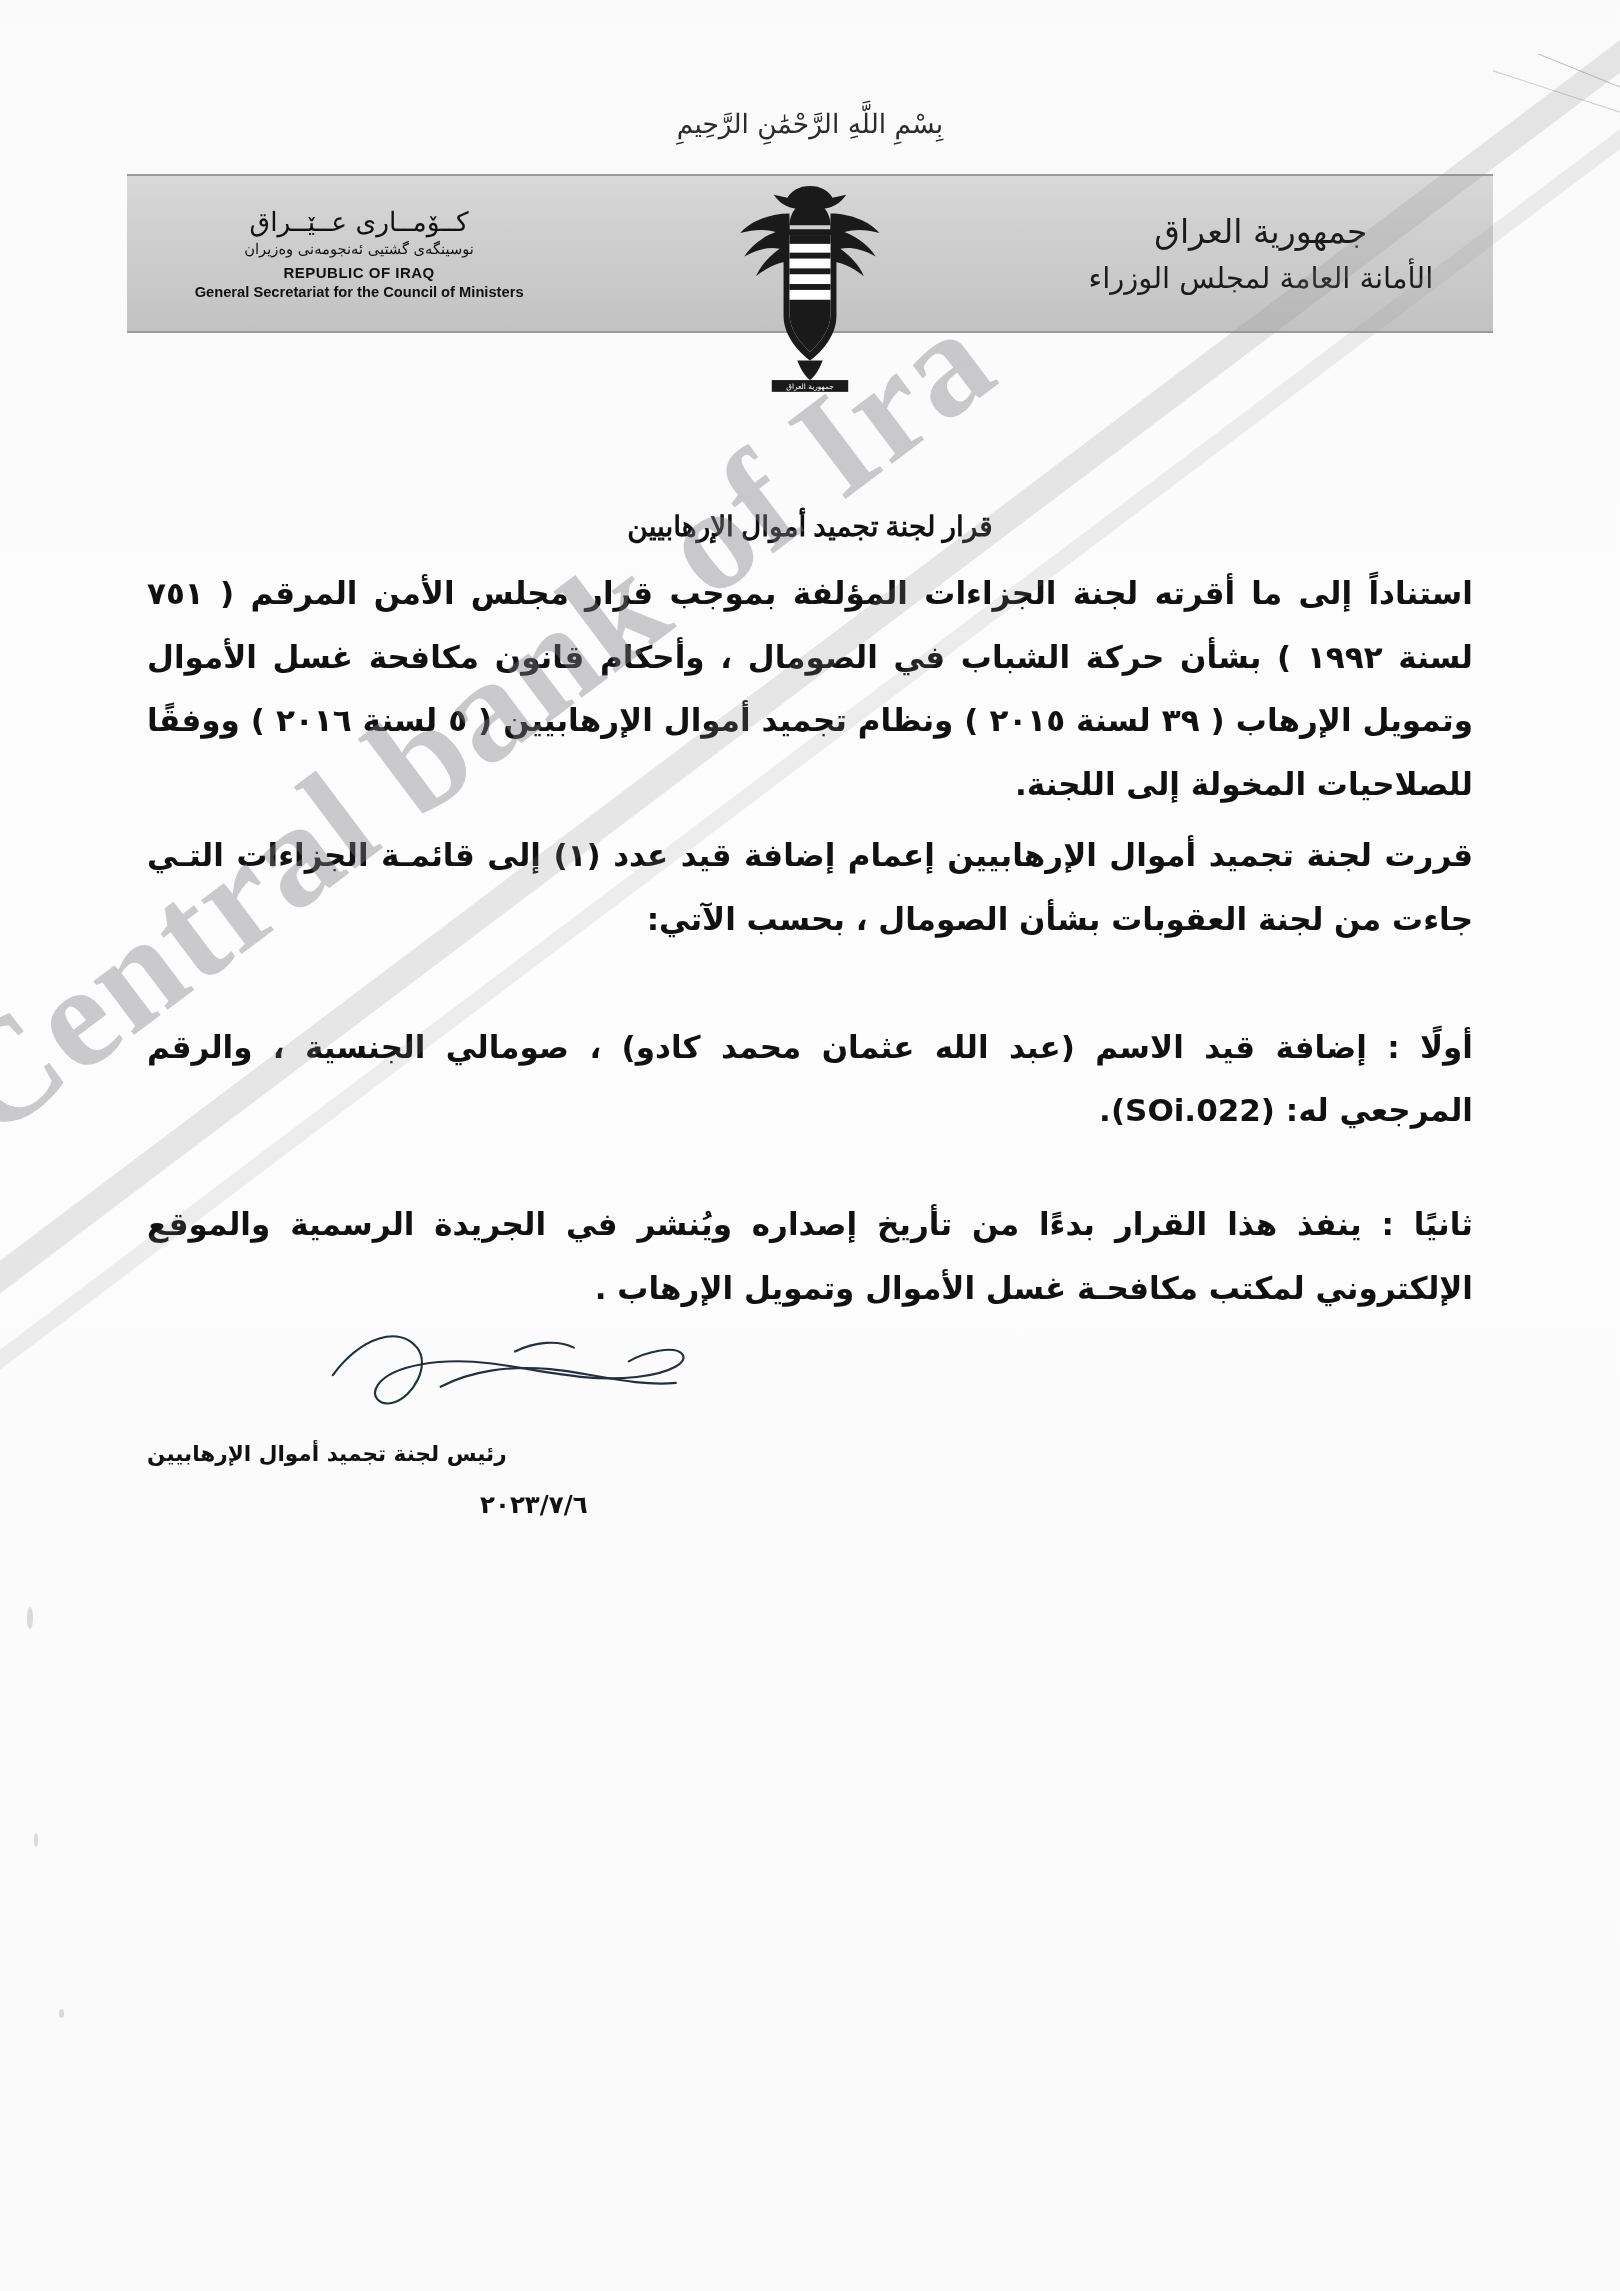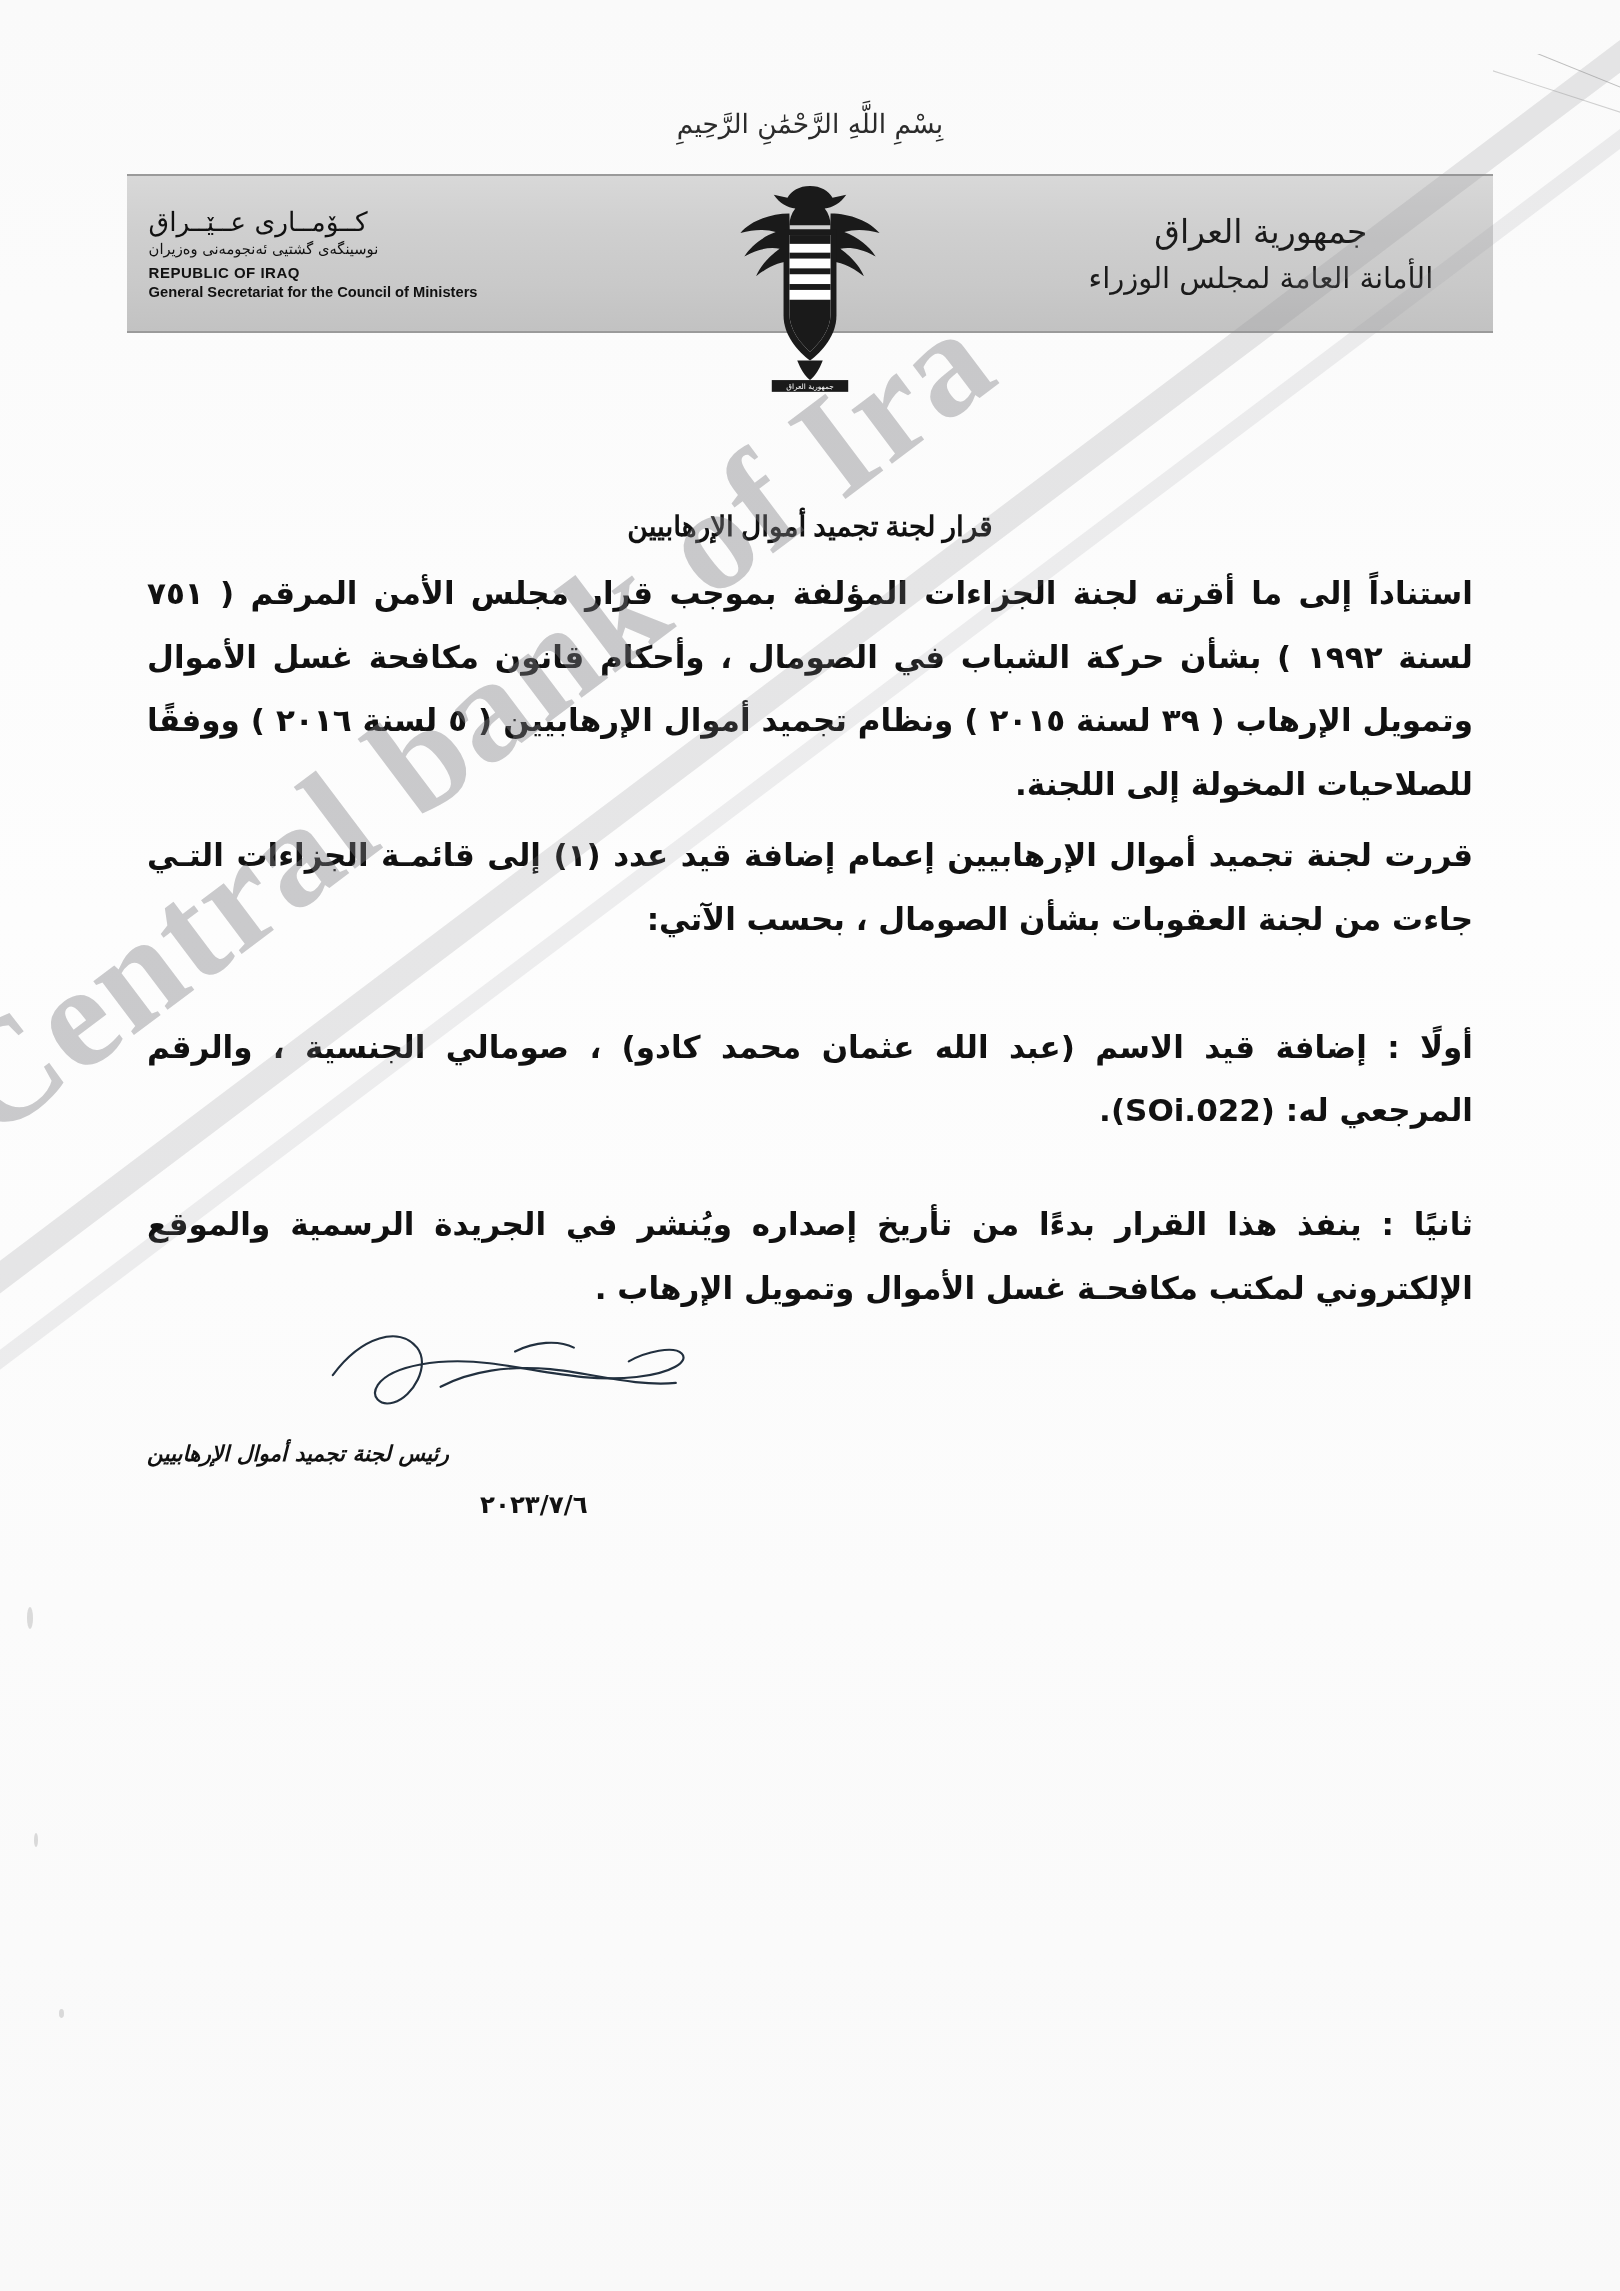--- a/index.html
+++ b/index.html
@@ -93,21 +93,21 @@
     font-size: 33px;
     font-family: "DejaVu Serif", serif;
     letter-spacing: 1px;
   }
   .lh-right .ar2 {
     font-size: 29px;
     font-family: "DejaVu Serif", serif;
     letter-spacing: 1px;
   }
   .lh-left {
-    text-align: left;
+    text-align: center;
     color: #111;
     width: 421px;
     line-height: 1.35;
   }
   .lh-left .ku1 {
     font-size: 26.5px;
     font-family: "DejaVu Serif", serif;
     letter-spacing: 2.9px;
   }
   .lh-left .ku2 {
@@ -195,21 +195,20 @@
     position: absolute;
     top: 123px;
     right: 0;
     width: 100%;
     text-align: left;
     padding-left: 0;
     font-size: 21.6px;
     font-weight: bold;
     color: #111;
     font-family: "DejaVu Sans", sans-serif;
-    font-style: italic;
   }
   .sig-title span { display:inline-block; margin-right: 0; }
   .sig-date {
     position: absolute;
     top: 172px;
     left: 333px;
     font-size: 24.5px;
     font-weight: bold;
     color: #111;
     font-family: "DejaVu Sans", sans-serif;

